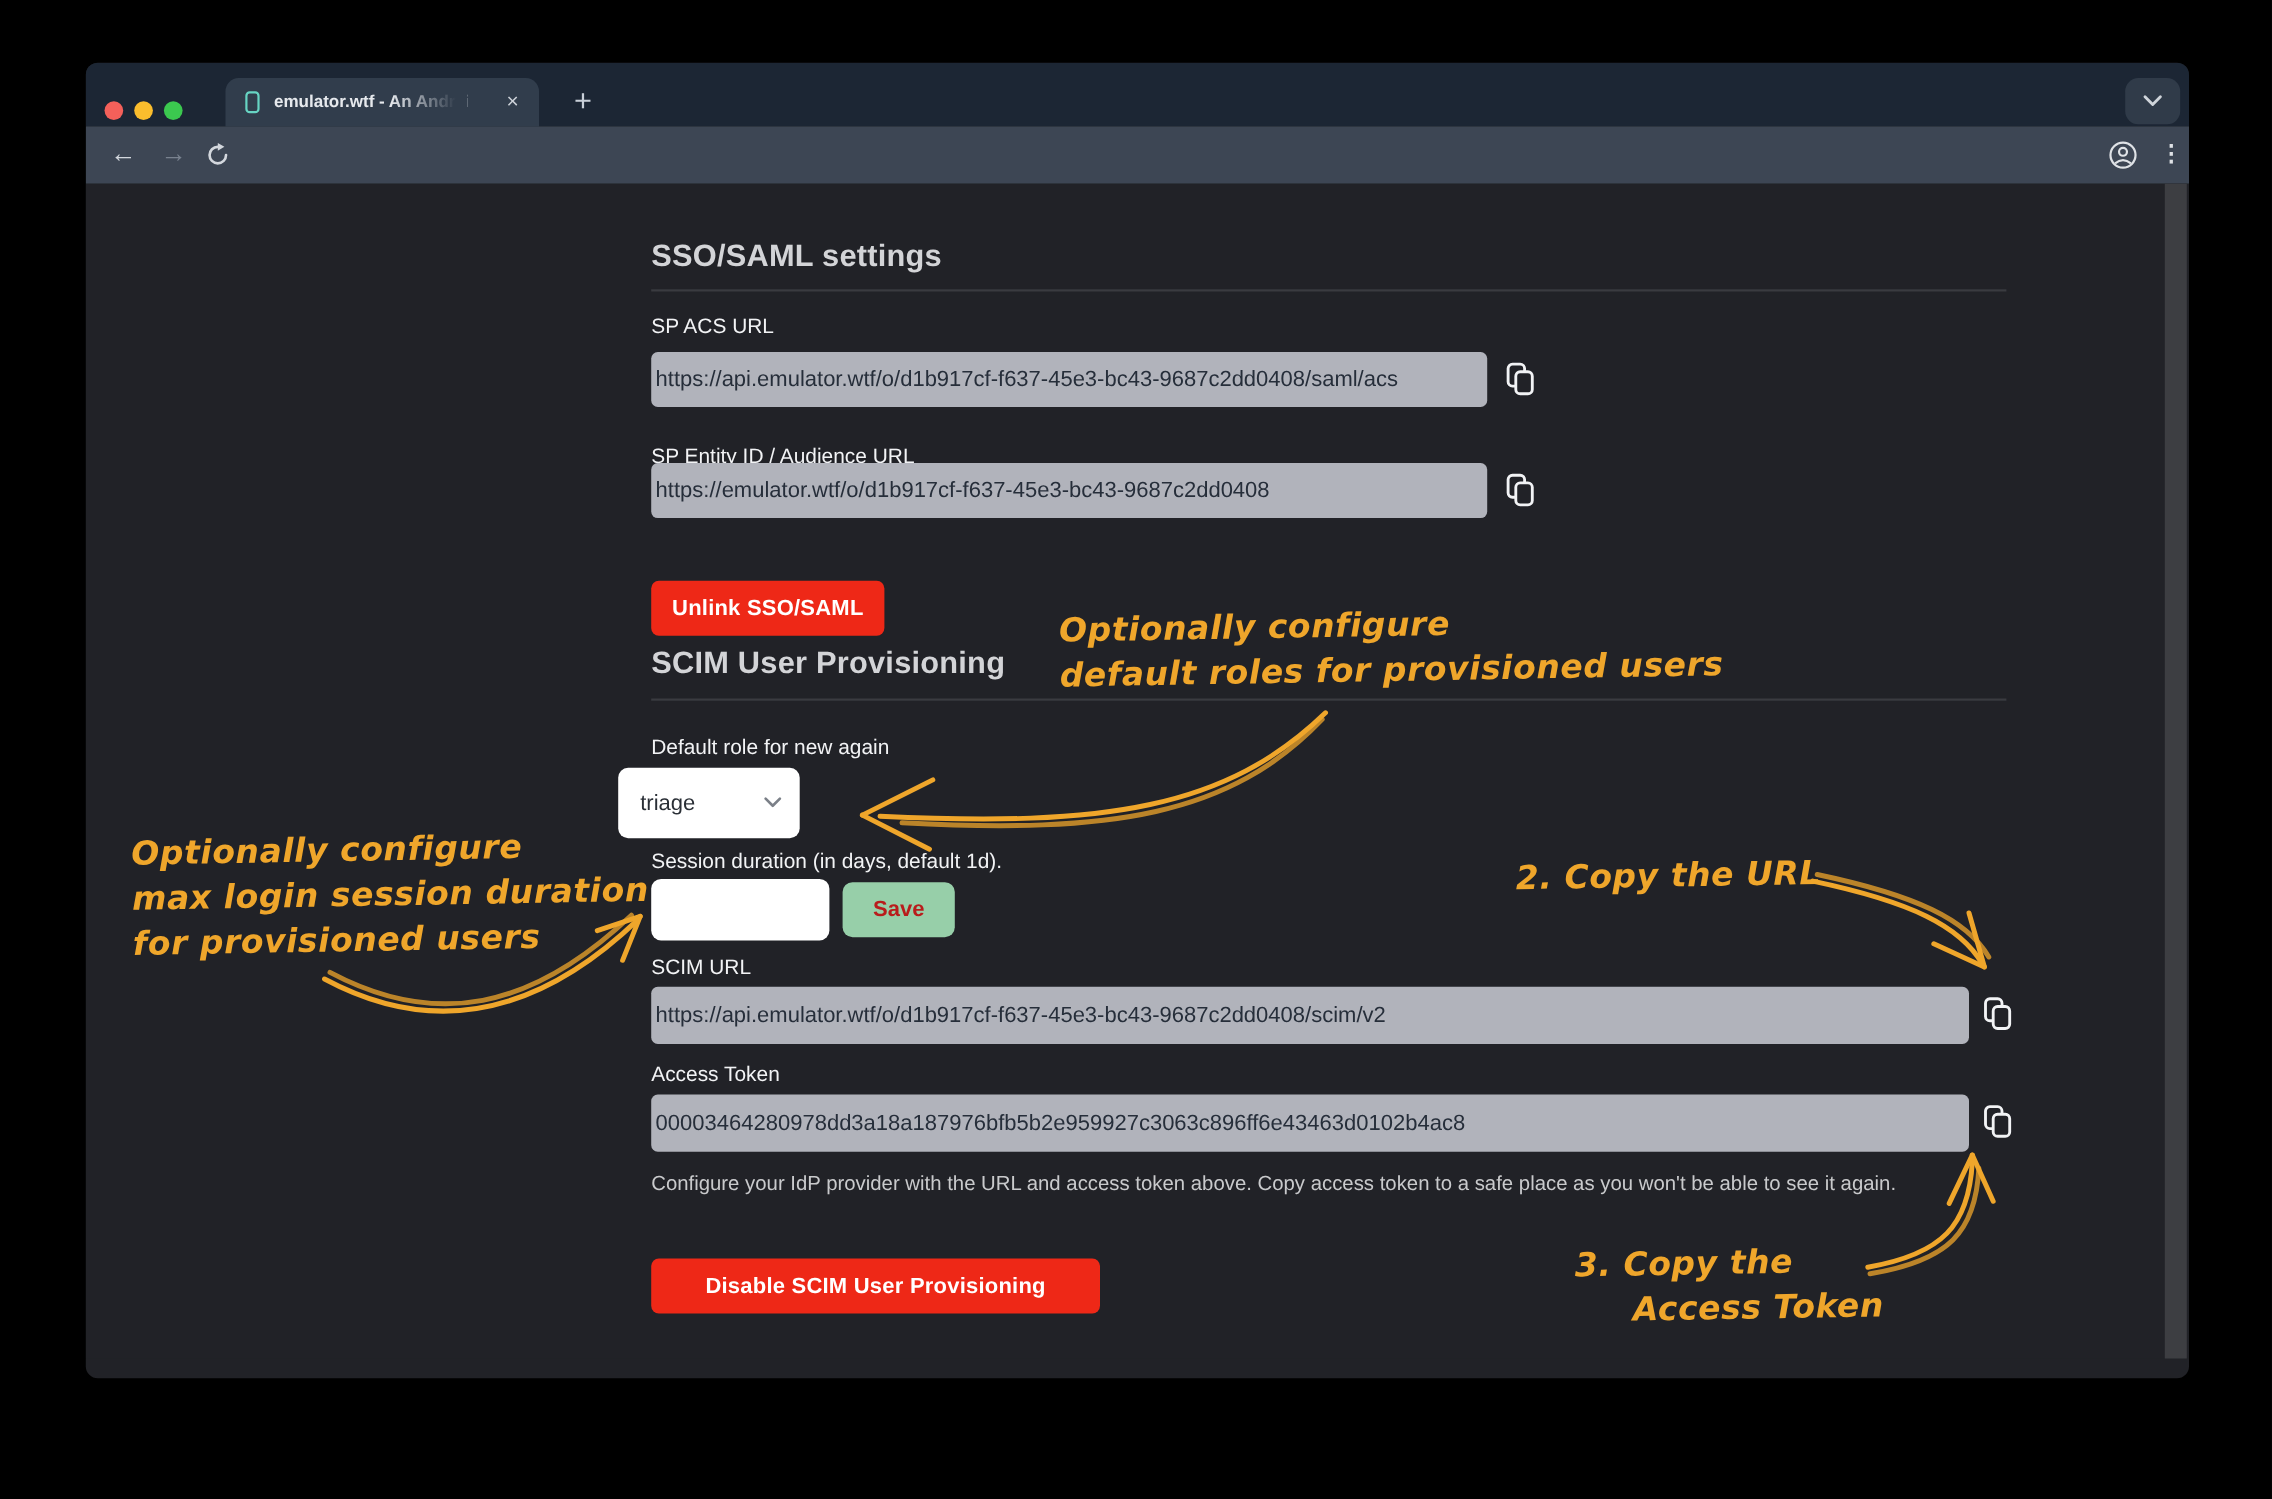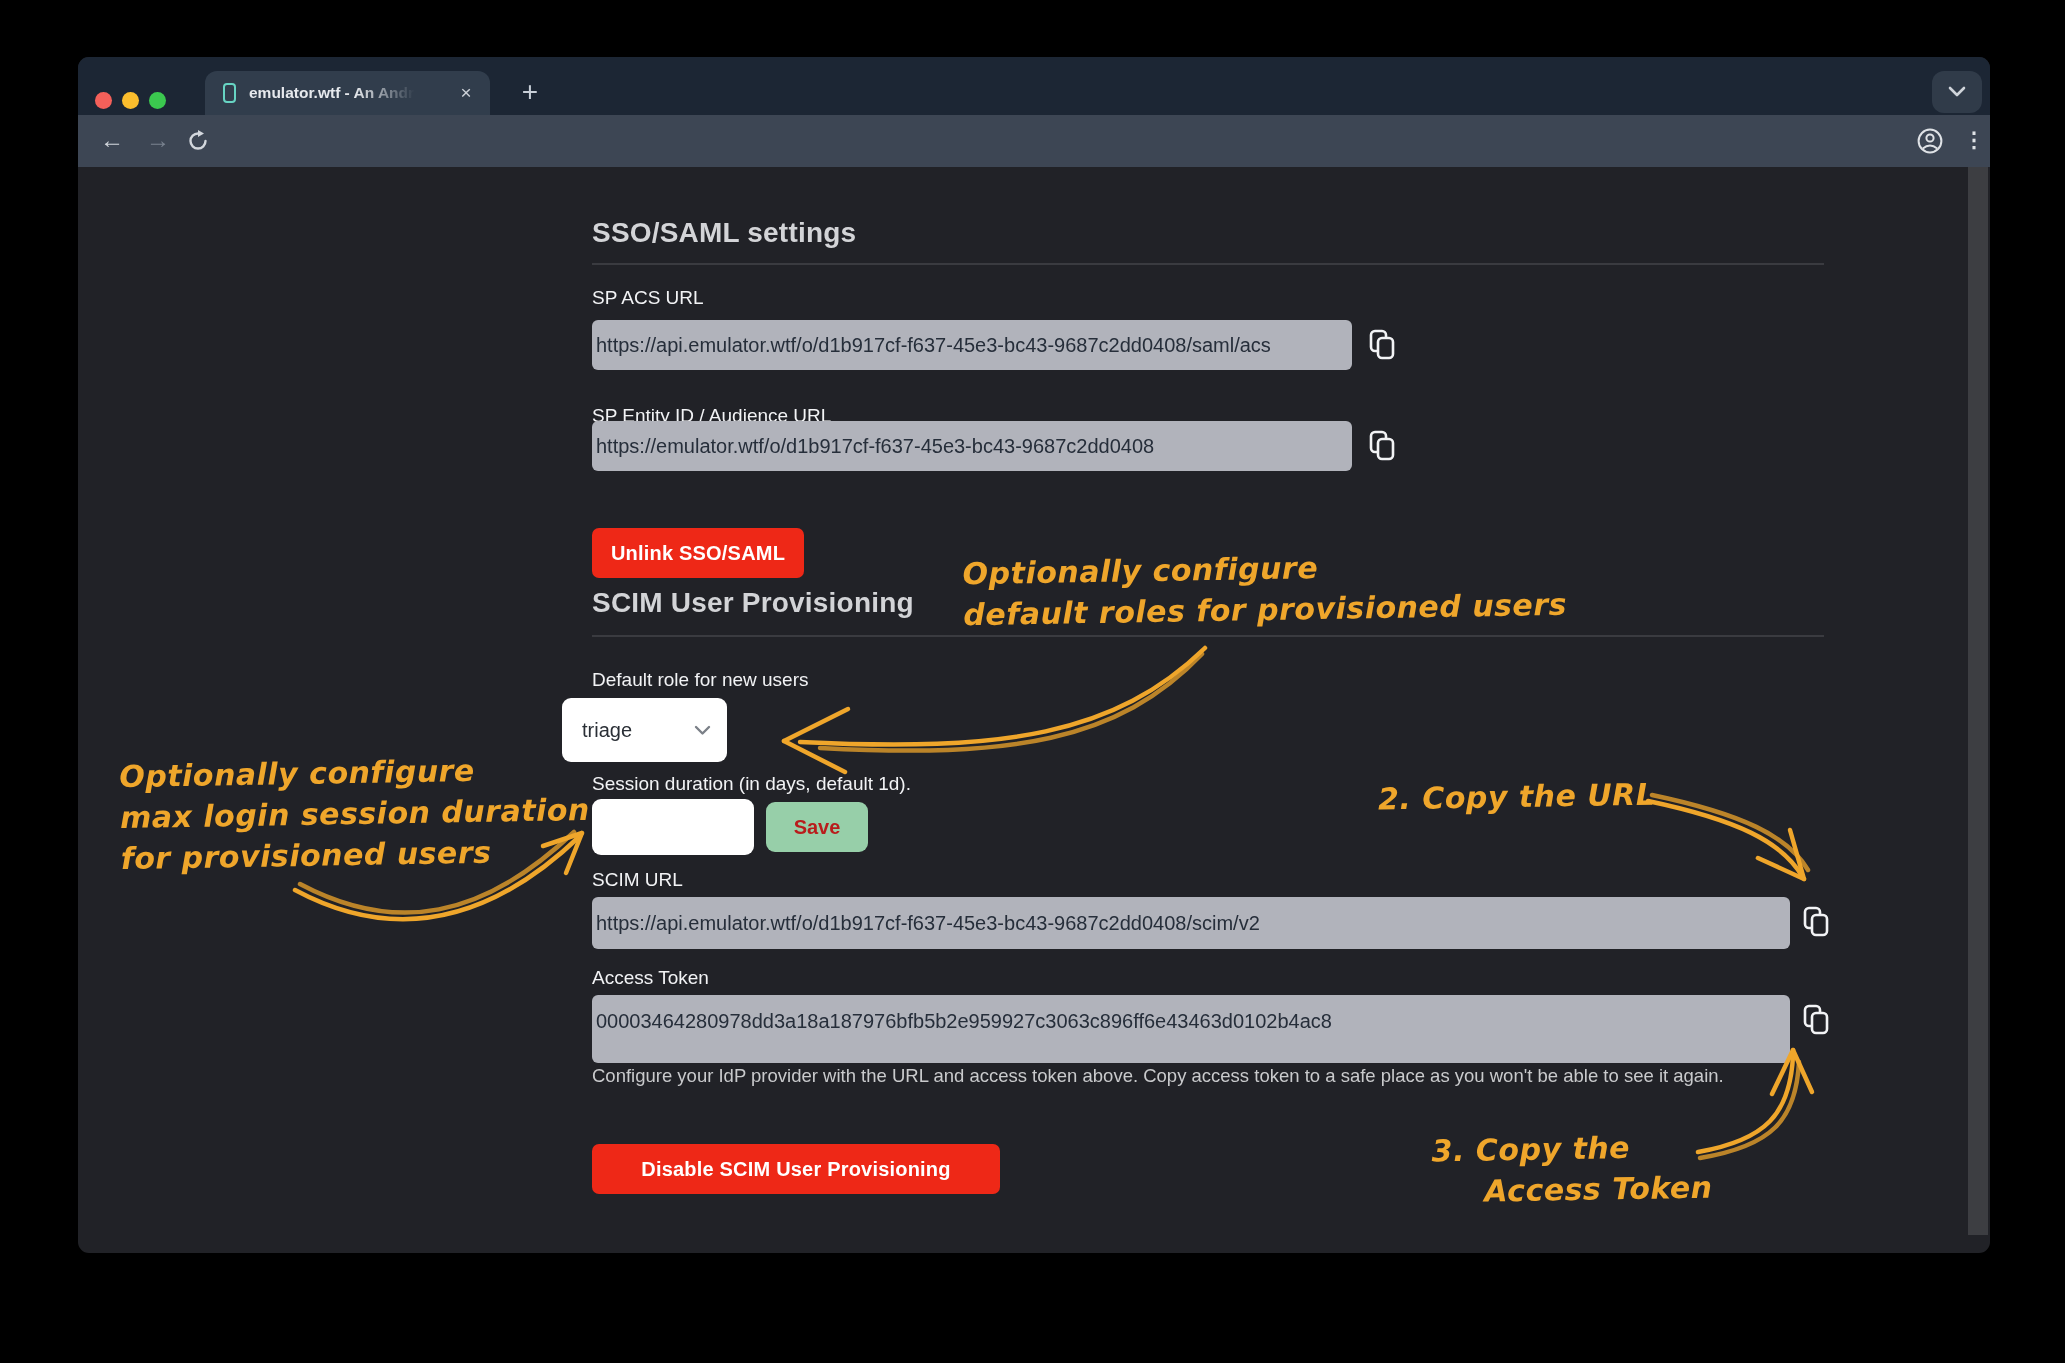--- a/index.html
+++ b/index.html
@@ -151,21 +151,21 @@
           <rect x="3" y="2" width="15" height="20" rx="4" fill="none" stroke="#f2f3f5" stroke-width="2.6"></rect>
           <rect x="10" y="9" width="15" height="20" rx="4" fill="#212227" stroke="#f2f3f5" stroke-width="2.6"></rect>
         </svg>
       </button>
 
       <button class="btn-danger" style="top:326px; width:212px;">Unlink SSO/SAML</button>
 
       <div class="h-section" style="top:420px;">SCIM User Provisioning</div>
       <div class="divider" style="top:468px;"></div>
 
-      <div class="field-label" style="top:502px;">Default role for new users</div>
+      <div class="field-label" style="top:502px;">Default role for new again</div>
       <div class="select-box" style="top:531px;">
         <span class="select-value">triage</span>
         <span class="select-chevron">
           <svg width="17" height="11" viewBox="0 0 17 11">
             <polyline points="2,2 8.5,8.5 15,2" fill="none" stroke="#7b8088" stroke-width="2.4" stroke-linecap="round" stroke-linejoin="round"></polyline>
           </svg>
         </span>
       </div>
 
       <div class="field-label" style="top:606px;">Session duration (in days, default 1d).</div>
@@ -175,21 +175,21 @@
       <div class="field-label" style="top:702px;">SCIM URL</div>
       <div class="ro-input" style="top:730px; width:1198px; height:52px; line-height:52px;">https://api.emulator.wtf/o/d1b917cf-f637-45e3-bc43-9687c2dd0408/scim/v2</div>
       <button class="copy-btn" style="left:1722px; top:739px;">
         <svg width="30" height="32" viewBox="0 0 30 32">
           <rect x="3" y="2" width="15" height="20" rx="4" fill="none" stroke="#f2f3f5" stroke-width="2.6"></rect>
           <rect x="10" y="9" width="15" height="20" rx="4" fill="#212227" stroke="#f2f3f5" stroke-width="2.6"></rect>
         </svg>
       </button>
 
       <div class="field-label" style="top:800px;">Access Token</div>
-      <div class="ro-input" style="top:828px; width:1198px; height:68px; line-height:52px;">00003464280978dd3a18a187976bfb5b2e959927c3063c896ff6e43463d0102b4ac8</div>
+      <div class="ro-input" style="top:828px; width:1198px; height:52px; line-height:52px;">00003464280978dd3a18a187976bfb5b2e959927c3063c896ff6e43463d0102b4ac8</div>
       <button class="copy-btn" style="left:1722px; top:837px;">
         <svg width="30" height="32" viewBox="0 0 30 32">
           <rect x="3" y="2" width="15" height="20" rx="4" fill="none" stroke="#f2f3f5" stroke-width="2.6"></rect>
           <rect x="10" y="9" width="15" height="20" rx="4" fill="#212227" stroke="#f2f3f5" stroke-width="2.6"></rect>
         </svg>
       </button>
 
       <div class="help-text" style="top:898px;">Configure your IdP provider with the URL and access token above. Copy access token to a safe place as you won't be able to see it again.</div>
 
       <button class="btn-danger" style="top:942px; width:408px;">Disable SCIM User Provisioning</button>

